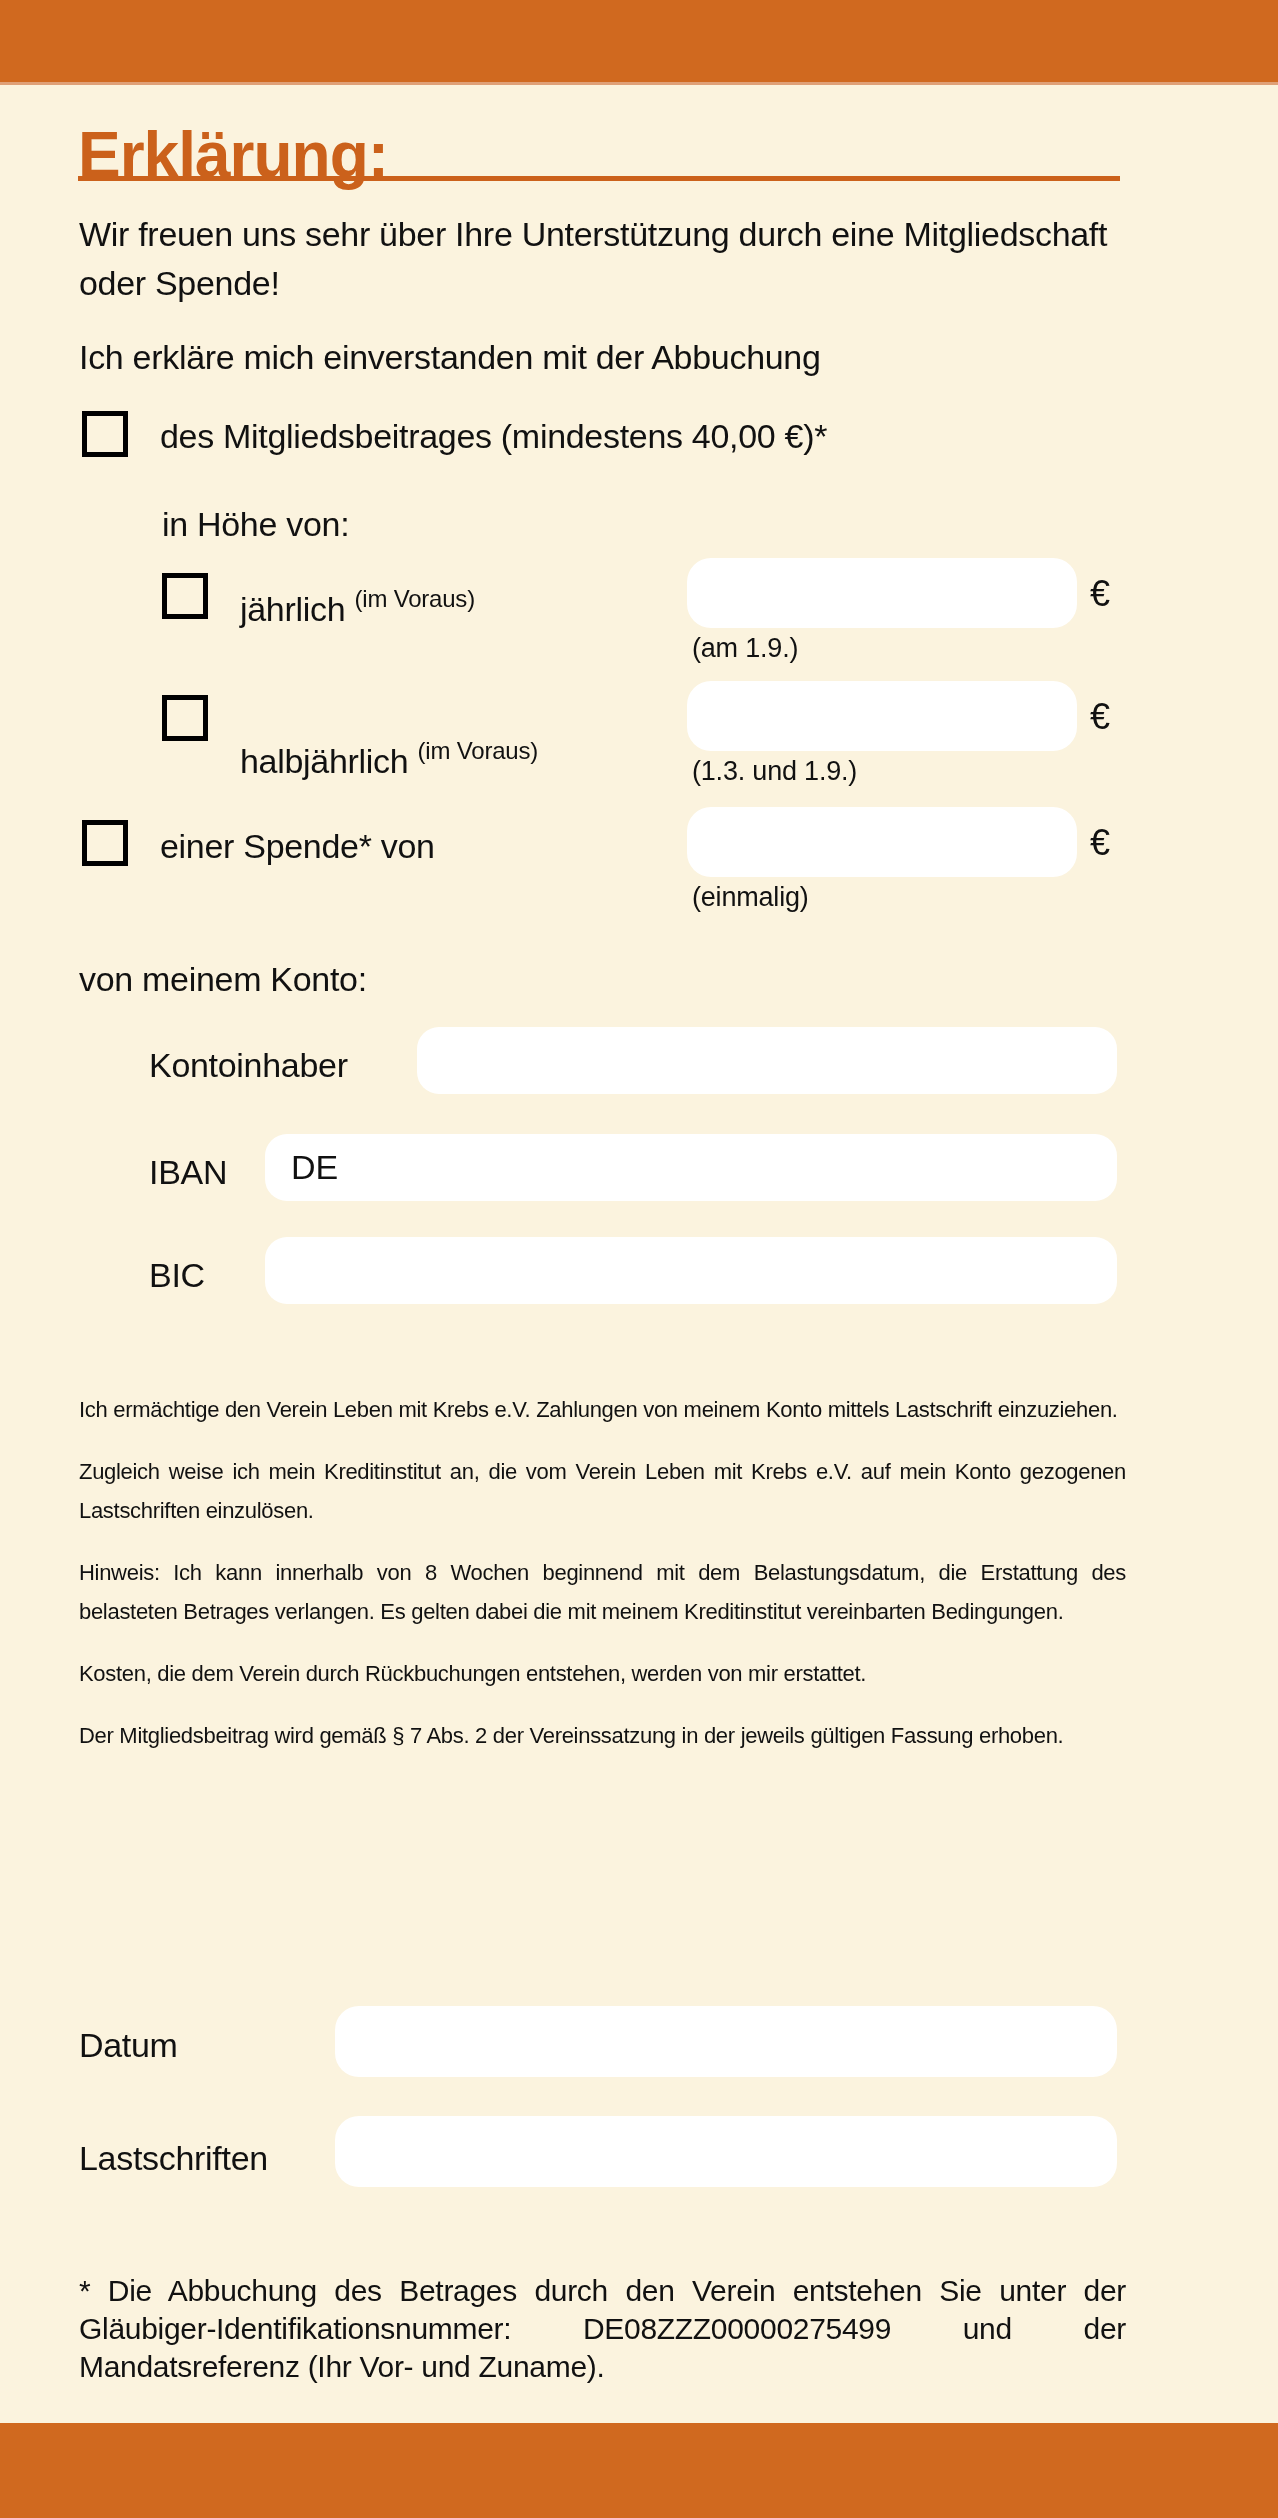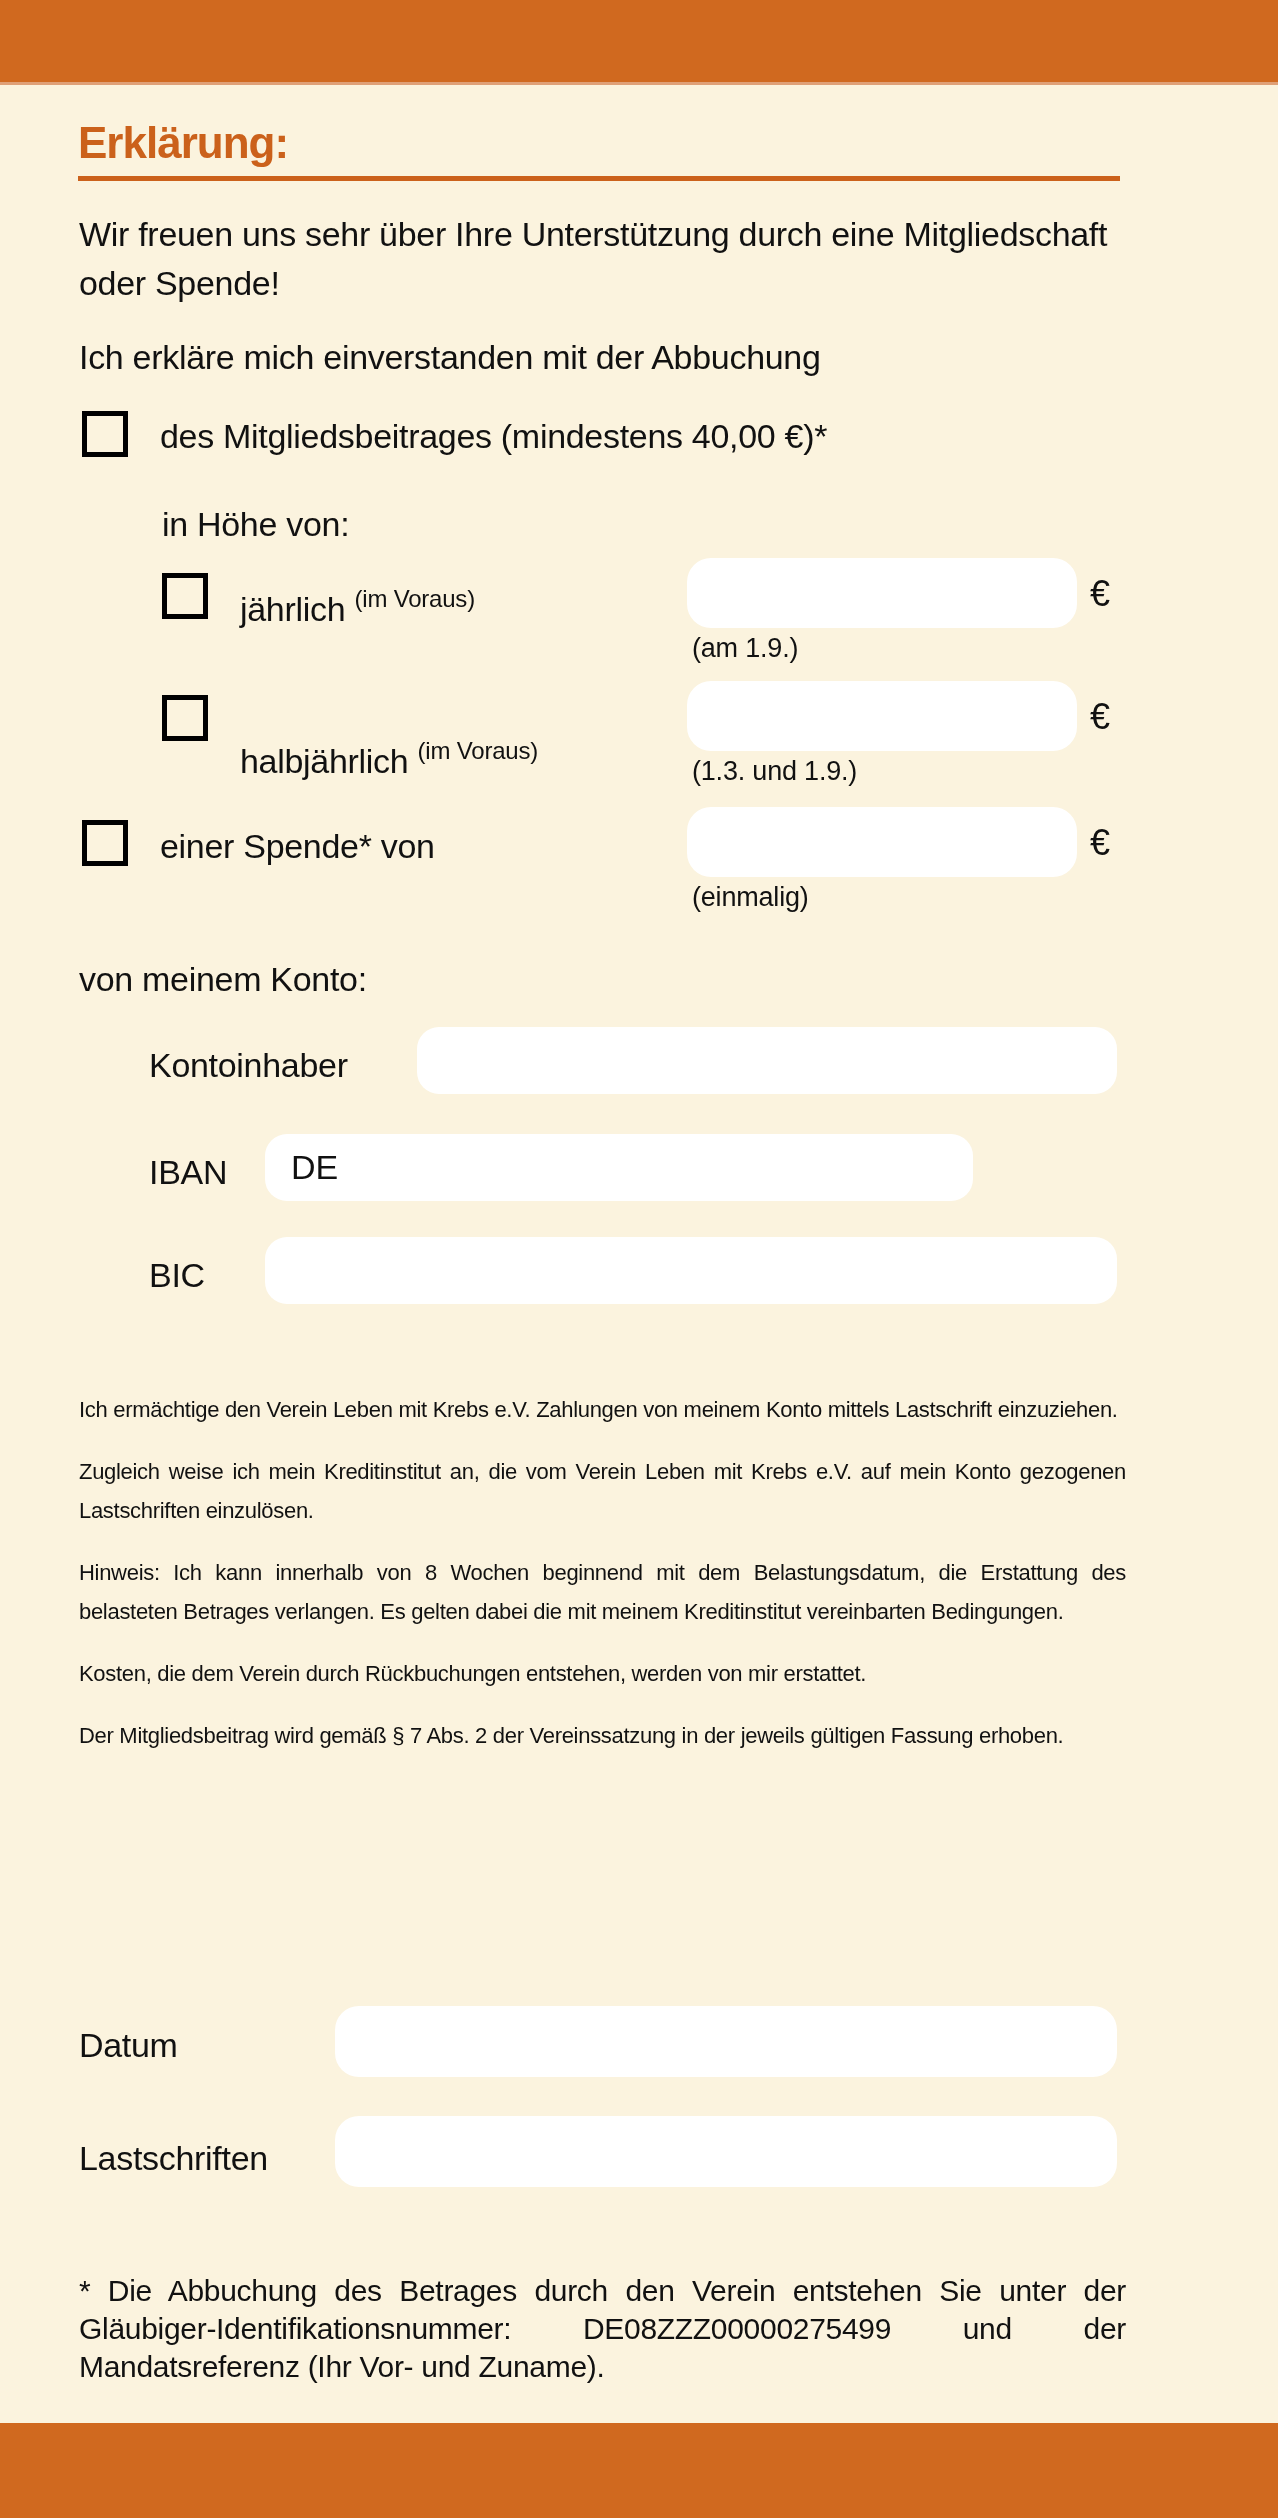--- a/index.html
+++ b/index.html
@@ -7,21 +7,21 @@
     position:relative;width:1278px;height:2518px;overflow:hidden;
     background:#FBF3DE;
     font-family:"Liberation Sans","DejaVu Sans",sans-serif;
     color:#111;
   }
   .abs{position:absolute;}
   .bar{left:0;width:1278px;background:#D0691F;}
   .bar-top{top:0;height:82px;border-bottom:3px solid #DFA077;}
   .bar-bottom{top:2423px;height:95px;}
   .title{
-    font-size:44px;font-weight:bold;color:#CB611B;letter-spacing:-1px;
+    font-size:64px;font-weight:bold;color:#CB611B;letter-spacing:-1px;
     white-space:nowrap;
   }
   .rule{background:#CB611B;height:5px;}
   .text{font-size:34px;letter-spacing:-0.3px;line-height:49px;}
   .nowrap{white-space:nowrap;}
   .checkbox{
     width:46px;height:46px;border:5px solid #000;background:transparent;
     box-sizing:border-box;cursor:pointer;
   }
   .cb-label{font-size:34px;letter-spacing:-0.3px;line-height:44px;white-space:nowrap;}
@@ -77,21 +77,21 @@
   <div class="abs field" style="left:687px;top:807px;width:390px;height:70px;"></div>
   <div class="abs eur" style="left:1090px;top:822px;">€</div>
   <div class="abs note" style="left:692px;top:882px;">(einmalig)</div>
 
   <div class="abs text nowrap" style="left:79px;top:955px;">von meinem Konto:</div>
 
   <div class="abs cb-label" style="left:149px;top:1043px;">Kontoinhaber</div>
   <div class="abs field" style="left:417px;top:1027px;width:700px;height:67px;border-radius:22px;"></div>
 
   <div class="abs cb-label" style="left:149px;top:1150px;">IBAN</div>
-  <div class="abs field" style="left:265px;top:1134px;width:708px;height:67px;border-radius:22px;">
+  <div class="abs field" style="left:265px;top:1134px;width:852px;height:67px;border-radius:22px;">
       <span class="prefix">DE</span>
     </div>
 
   <div class="abs cb-label" style="left:149px;top:1253px;">BIC</div>
   <div class="abs field" style="left:265px;top:1237px;width:852px;height:67px;border-radius:22px;"></div>
 
   <div class="abs legal" style="left:79px;top:1390px;width:1047px;">
     <p>Ich ermächtige den Verein Leben mit Krebs e.V. Zahlungen von meinem Konto mittels Lastschrift einzuziehen.</p>
     <p>Zugleich weise ich mein Kreditinstitut an, die vom Verein Leben mit Krebs e.V. auf mein Konto gezogenen Lastschriften einzulösen.</p>
     <p>Hinweis: Ich kann innerhalb von 8 Wochen beginnend mit dem Belastungsdatum, die Erstattung des belasteten Betrages verlangen. Es gelten dabei die mit meinem Kreditinstitut vereinbarten Bedingungen.</p>

